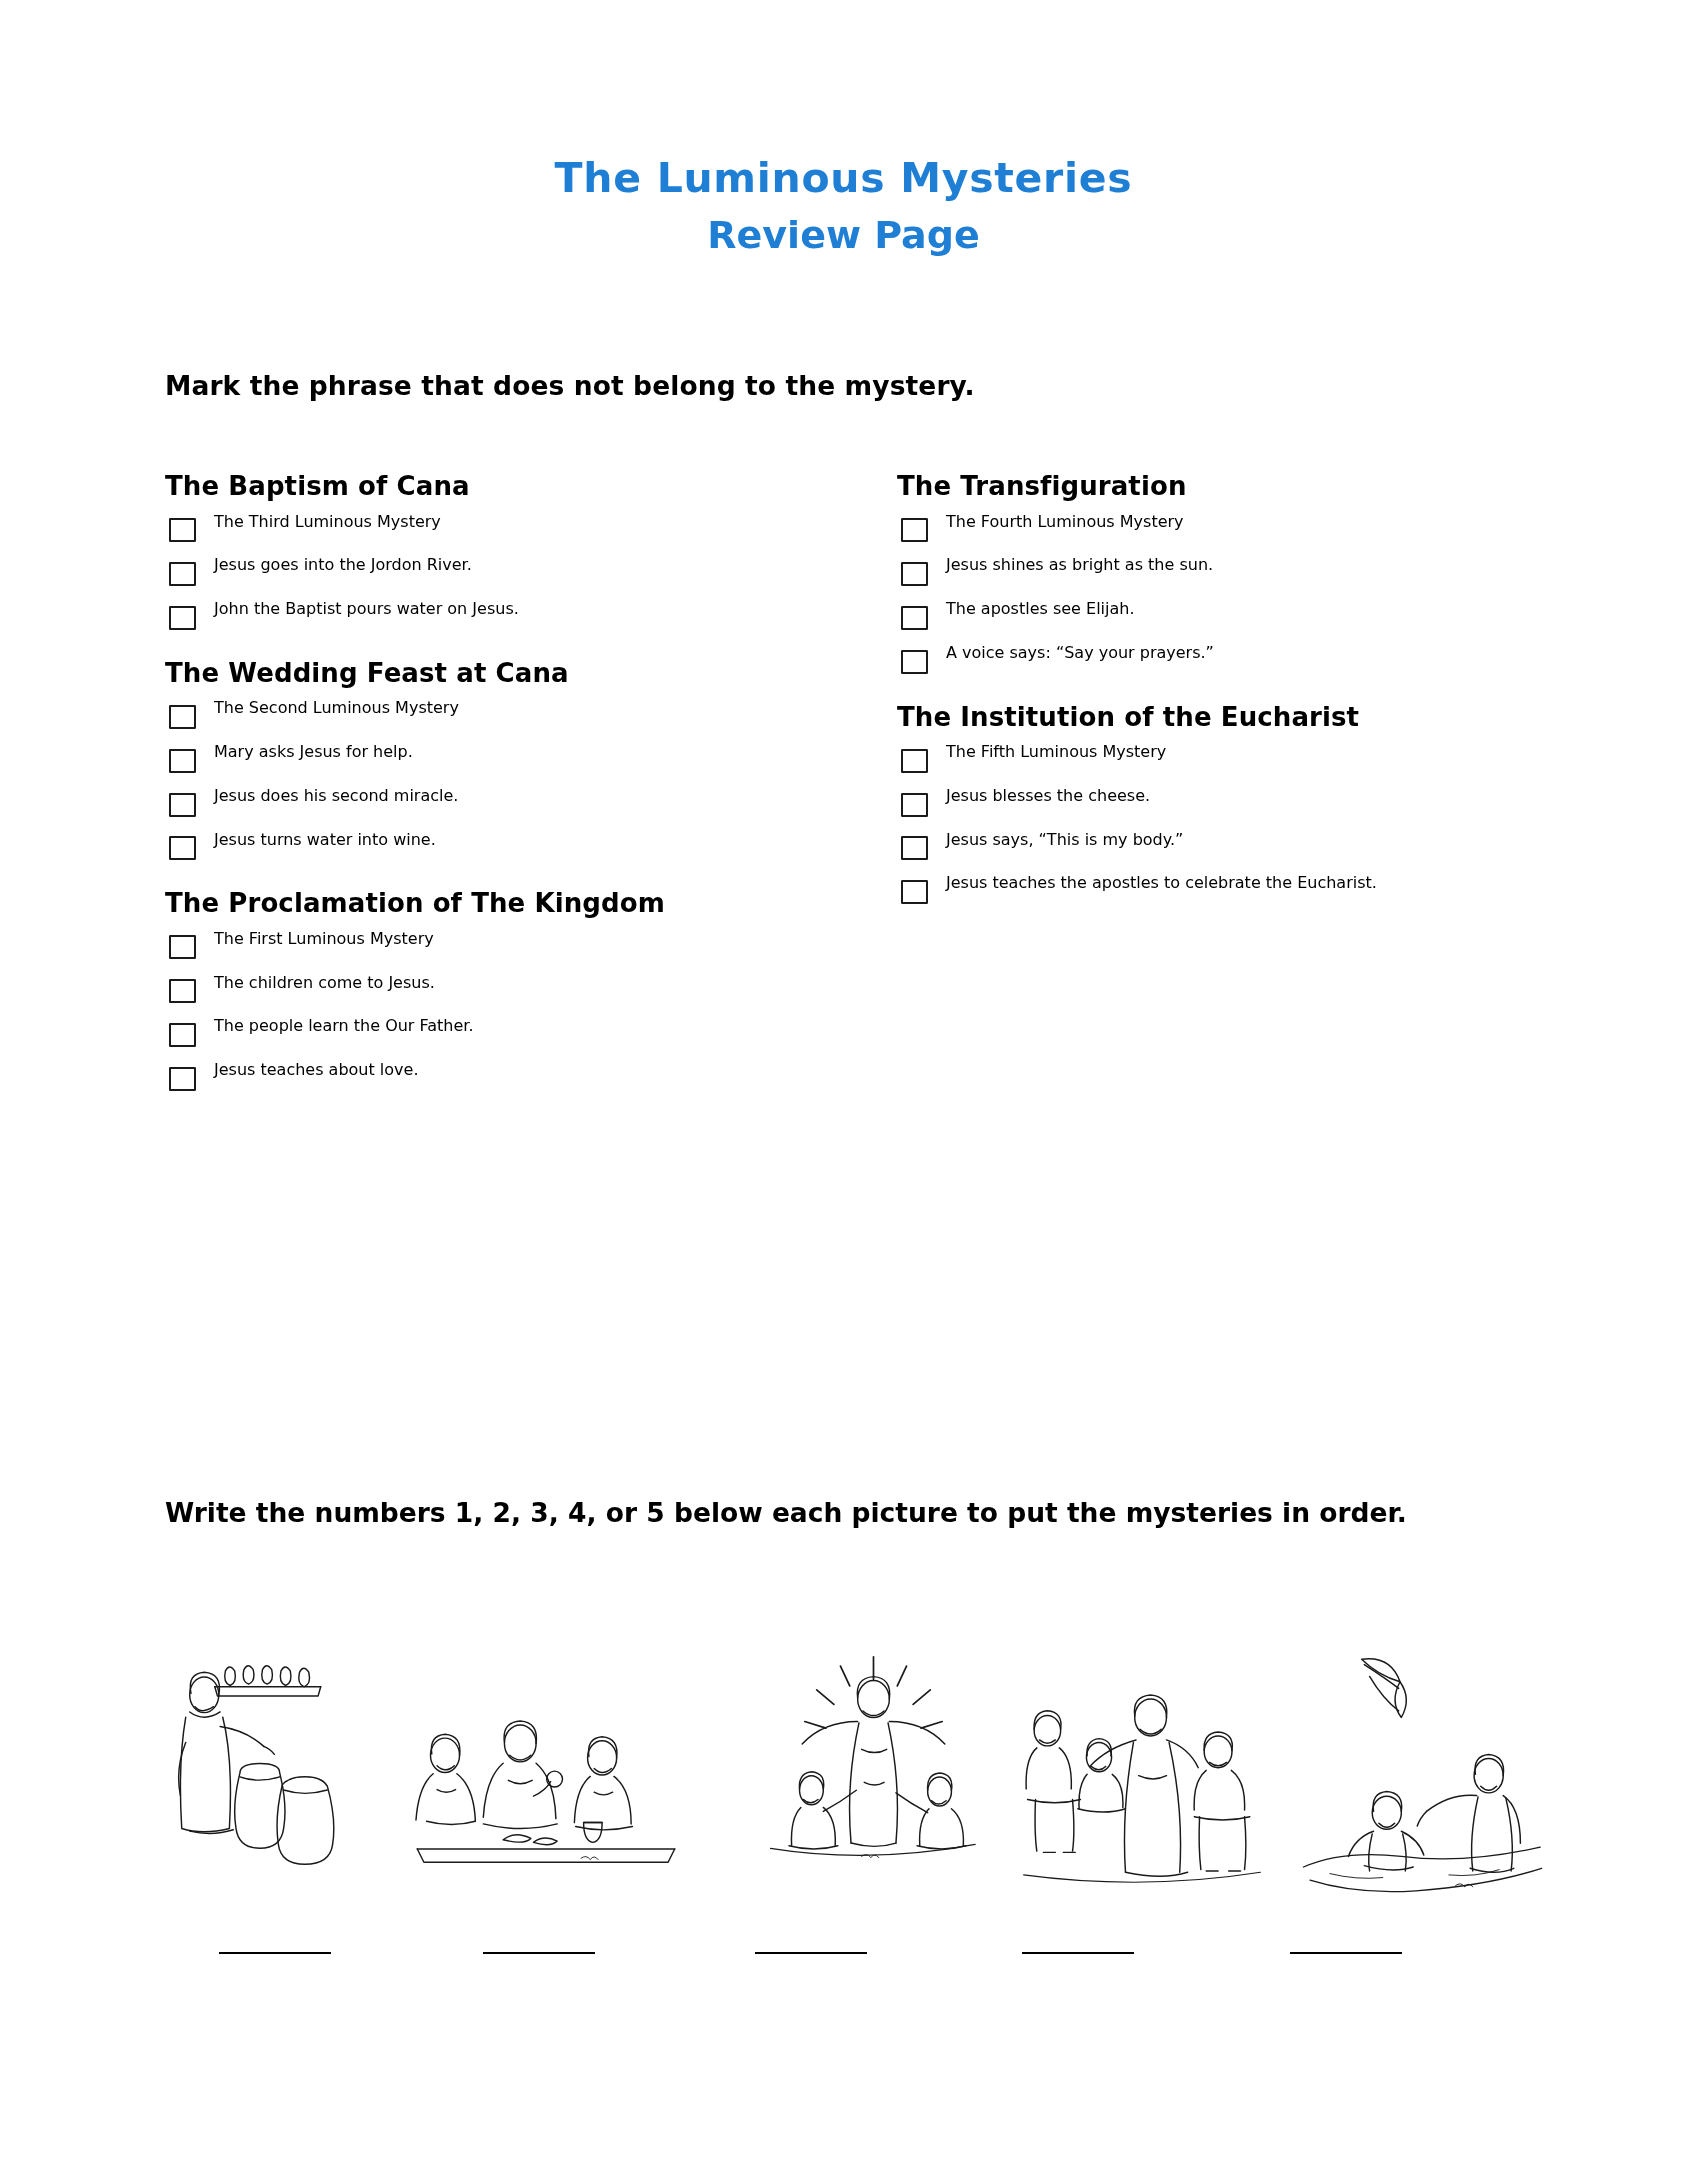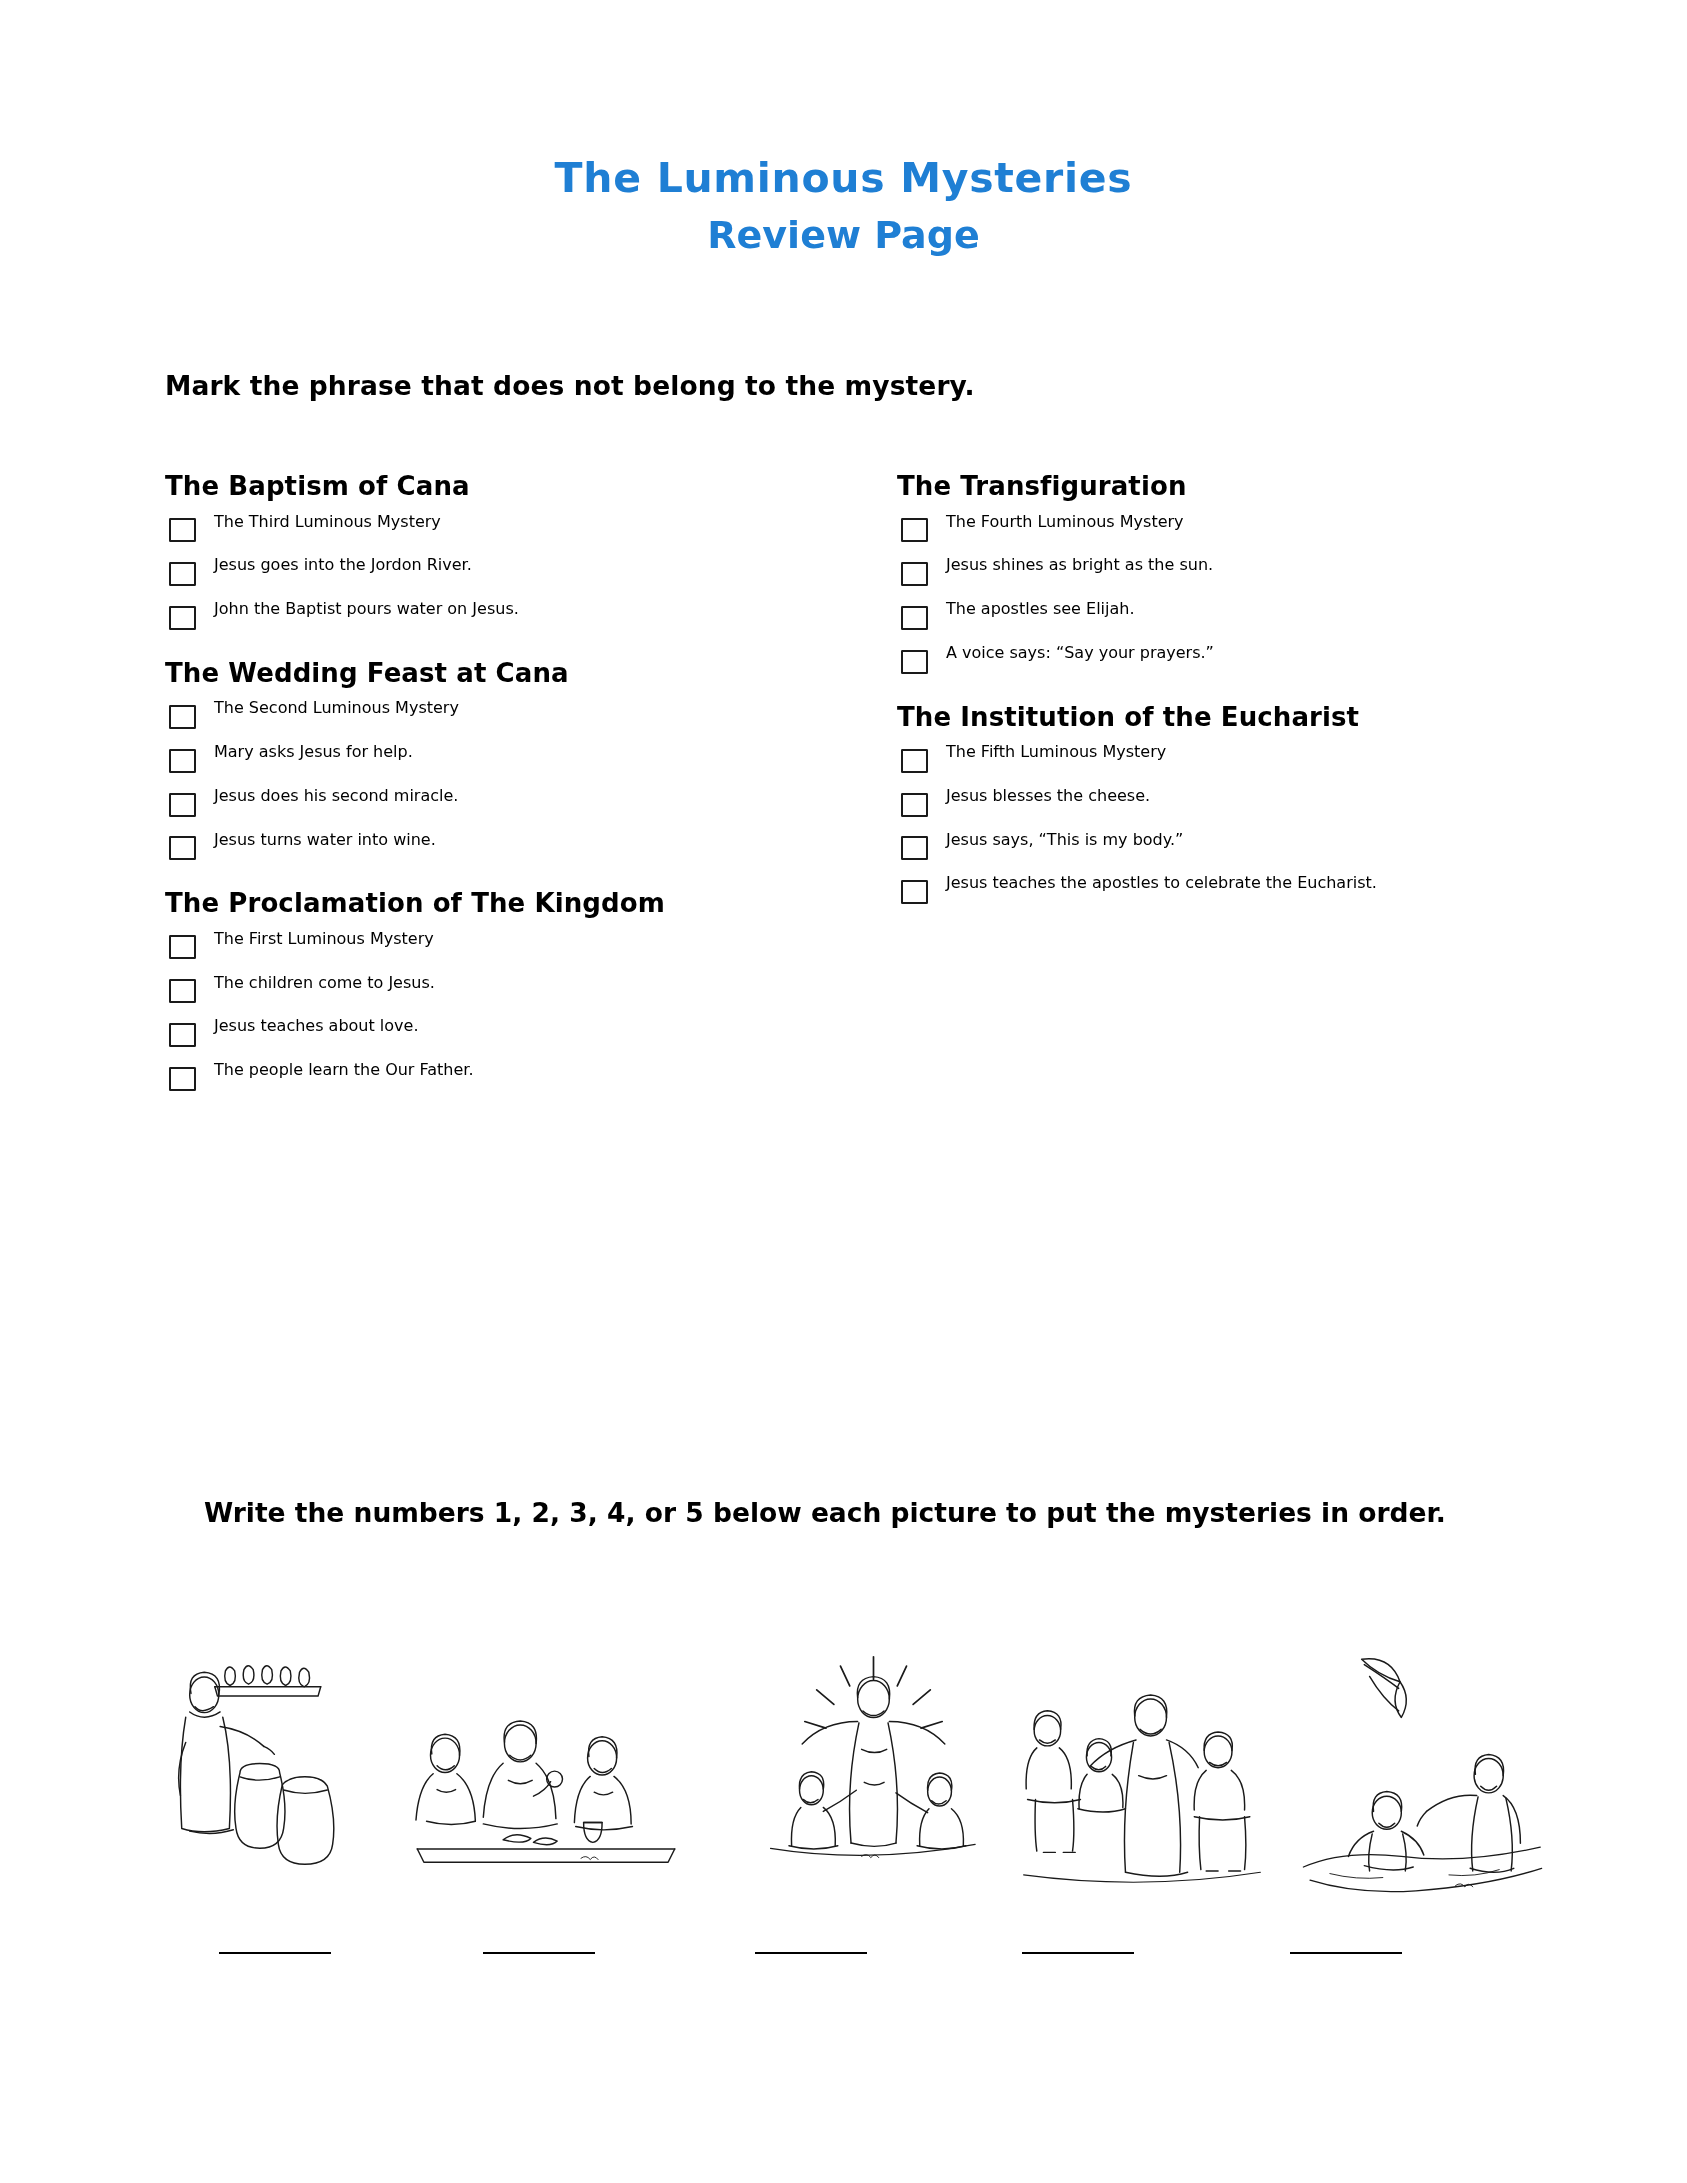--- a/index.html
+++ b/index.html
@@ -107,21 +107,20 @@
 
   
   .instruction-2 {
     position: absolute;
     left: 165px;
     top: 1492px;
     width: 1244px;
     font-size: 26.5px;
     font-weight: bold;
     line-height: 1.55;
-    margin-left: 39px;
   }
 
   
   .pictures {
     position: absolute;
     left: 126px;
     top: 1624px;
     width: 1442px;
     height: 291px;
   }
@@ -208,25 +207,25 @@
           <li>
             <span class="chk"></span>
             <span class="item-text">The First Luminous Mystery</span>
           </li>
           <li>
             <span class="chk"></span>
             <span class="item-text">The children come to Jesus.</span>
           </li>
           <li>
             <span class="chk"></span>
+            <span class="item-text">The people learn the Our Father.</span>
+          </li>
+          <li>
+            <span class="chk"></span>
             <span class="item-text">Jesus teaches about love.</span>
-          </li>
-          <li>
-            <span class="chk"></span>
-            <span class="item-text">The people learn the Our Father.</span>
           </li>
         </ul>
       </div>
 
     </div>
 
     <div class="col col-right">
 
       <div class="group">
         <div class="group-title">The Transfiguration</div>

